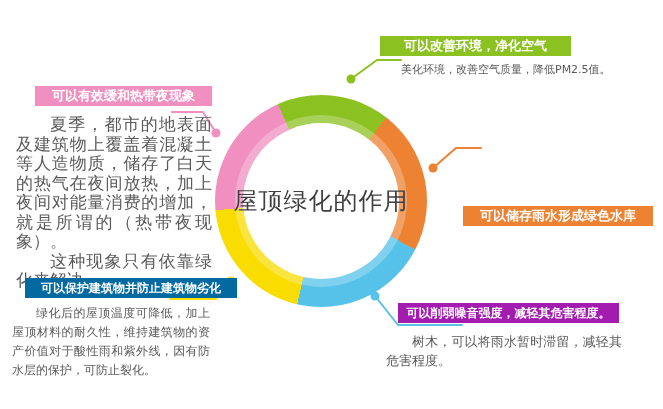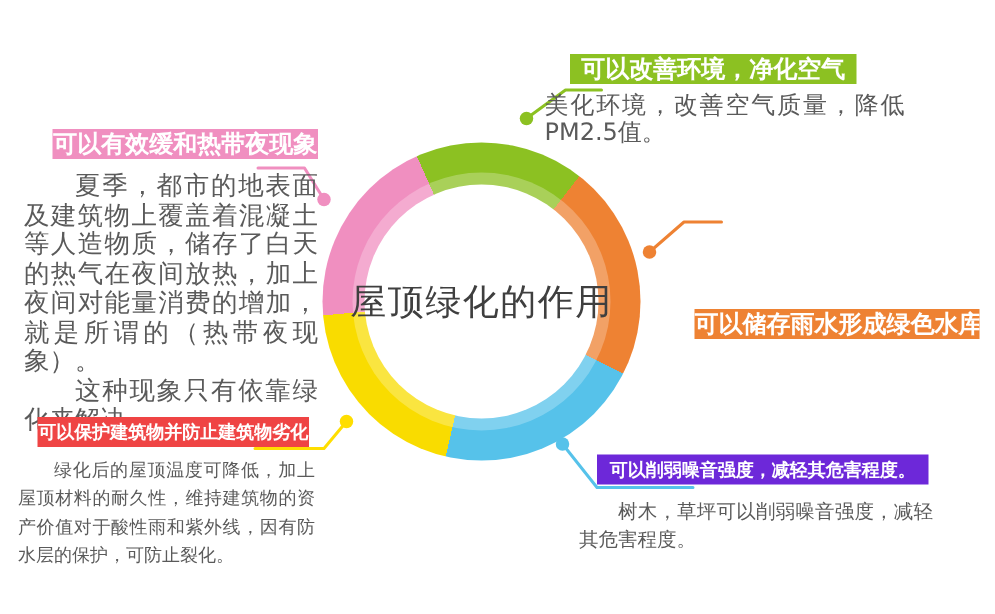--- a/index.html
+++ b/index.html
@@ -11,27 +11,27 @@
   .connectors polyline{fill:none;stroke-width:2;stroke-linejoin:round;stroke-linecap:round;}
   .ring{position:absolute;left:215px;top:95px;width:212px;height:212px;border-radius:50%;}
   .ring-hole{
     position:absolute;inset:28px;background:#ffffff;border-radius:50%;
     box-shadow:0 0 0 8px rgba(255,255,255,0.25);
     display:flex;align-items:center;justify-content:center;
   }
   .center-title{font-size:24px;color:#3f3f3f;letter-spacing:1px;white-space:nowrap;}
   .hdr{
     position:absolute;height:20px;line-height:20px;text-align:center;
-    color:#ffffff;font-weight:bold;font-size:16px;white-space:nowrap;overflow:hidden;
+    color:#ffffff;font-weight:bold;font-size:13px;white-space:nowrap;overflow:hidden;
   }
   .hdr-sm{font-size:12px;}
   .para{position:absolute;color:#5a5a5a;text-align:justify;}
   .para p{margin:0;text-indent:2em;}
   .para.no-indent p{text-indent:0;}
-  .p-env{left:363px;top:61px;width:240px;font-size:16px;line-height:18px;}
+  .p-env{left:401px;top:61px;width:240px;font-size:11px;line-height:18px;}
   .p-heat{left:16px;top:115px;width:196px;font-size:17px;line-height:19.5px;}
   .p-rain{left:438px;top:180px;width:200px;font-size:14px;line-height:19.5px;}
   .p-build{left:12px;top:304px;width:198px;font-size:12px;line-height:19px;}
   .p-noise{left:386px;top:332px;width:236px;font-size:13px;line-height:19px;}
 </style>
 </head>
 <body>
 
 <div class="canvas">
 
@@ -70,23 +70,23 @@
   </div>
 
   <div class="hdr" style="left: 35px; top: 86px; width: 177px; background: rgb(240, 143, 192);">可以有效缓和热带夜现象</div>
   <div class="para p-heat">
     <p>夏季，都市的地表面及建筑物上覆盖着混凝土等人造物质，储存了白天的热气在夜间放热，加上夜间对能量消费的增加，就是所谓的（热带夜现象）。</p>
     <p>这种现象只有依靠绿化来解决。</p>
   </div>
 
   <div class="hdr" style="left: 463px; top: 158px; width: 190px; background: rgb(238, 130, 51); margin-top: 48px;">可以储存雨水形成绿色水库</div>
 
-  <div class="hdr hdr-sm" style="left: 25px; top: 278px; width: 181px; background: #ef4444; font-family: Liberation Serif, serif;">可以保护建筑物并防止建筑物劣化</div>
+  <div class="hdr hdr-sm" style="left: 25px; top: 278px; width: 212px; background: #0369a1; font-family: Liberation Serif, serif;">可以保护建筑物并防止建筑物劣化</div>
   <div class="para p-build">
     <p>绿化后的屋顶温度可降低，加上屋顶材料的耐久性，维持建筑物的资产价值对于酸性雨和紫外线，因有防水层的保护，可防止裂化。</p>
   </div>
 
-  <div class="hdr hdr-sm" style="left: 398px; top: 303px; width: 221px; background: #6d28d9;">可以削弱噪音强度，减轻其危害程度。</div>
+  <div class="hdr hdr-sm" style="left: 398px; top: 303px; width: 221px; background: #a21caf;">可以削弱噪音强度，减轻其危害程度。</div>
   <div class="para p-noise">
-    <p>树木，草坪可以削弱噪音强度，减轻其危害程度。</p>
+    <p>树木，可以将雨水暂时滞留，减轻其危害程度。</p>
   </div>
 
 </div>
 
 </body></html>

